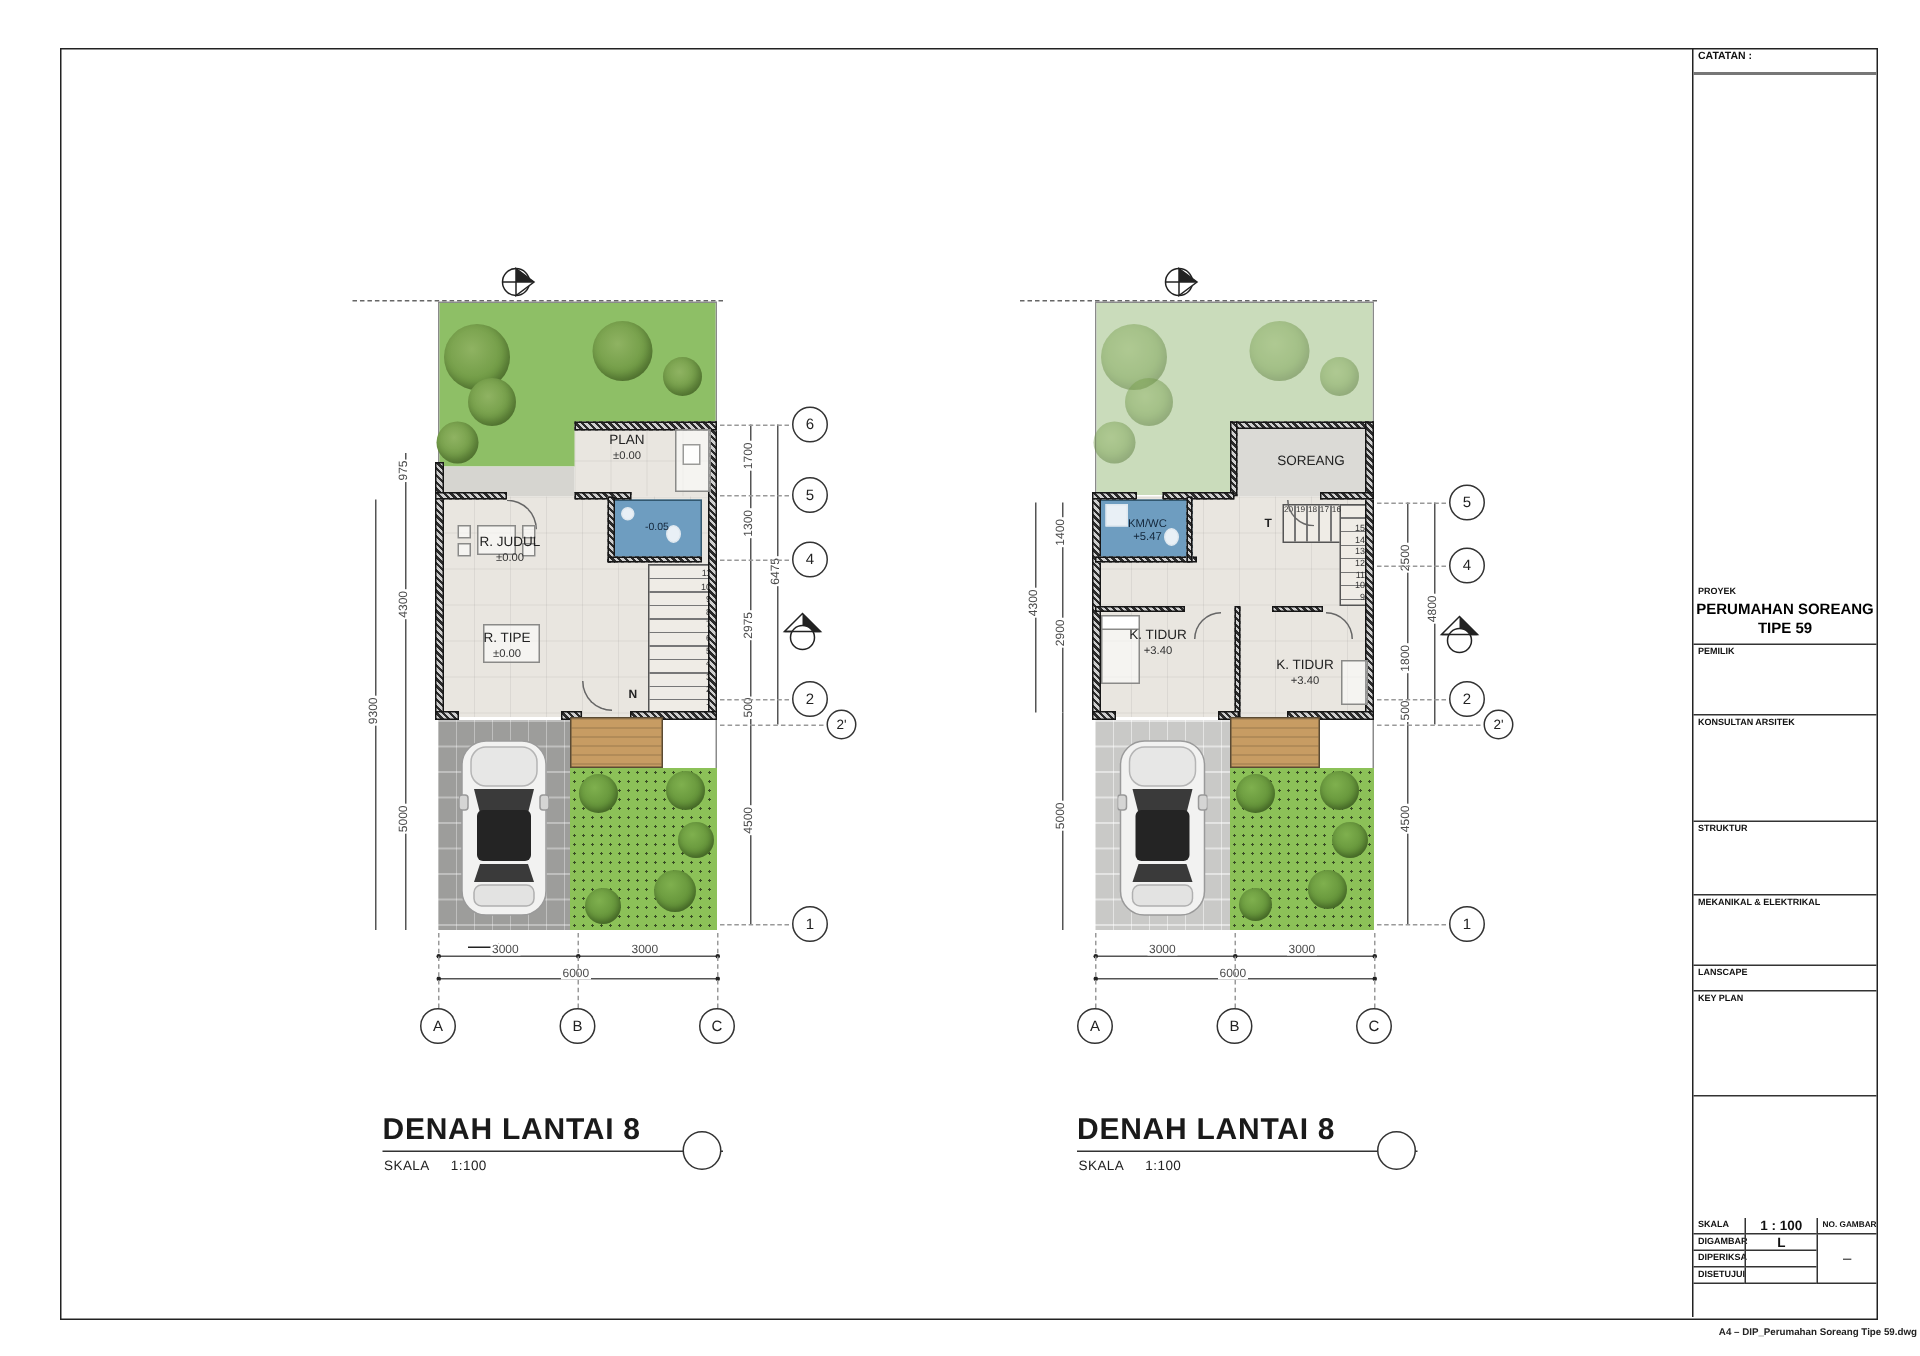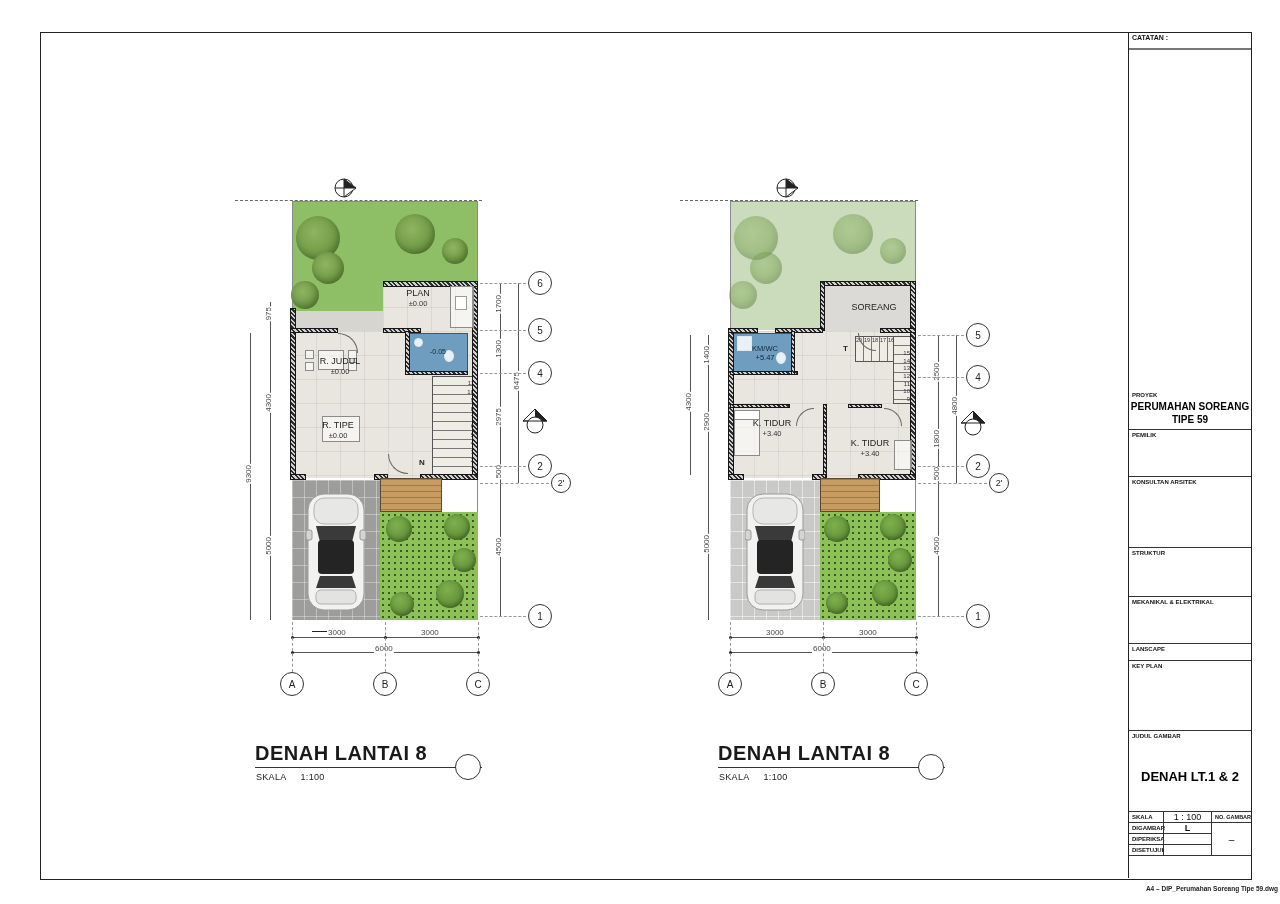--- a/index.html
+++ b/index.html
@@ -401,29 +401,25 @@
     </div>
     <div class="tb-sec" style="top:565px;height:47px;">
       <div class="tb-label">MEKANIKAL &amp; ELEKTRIKAL</div>
     </div>
     <div class="tb-sec" style="top:612px;height:17px;">
       <div class="tb-label">LANSCAPE</div>
     </div>
     <div class="tb-sec" style="top:629px;height:70px;">
       <div class="tb-label">KEY PLAN</div>
     </div>
-    <div class="tb-sec" style="top:699px;height:81px;">
-      <div class="tb-label">JUDUL GAMBAR</div>
-      <div class="tb-big" style="top:38px;font-size:13px;">DENAH LT.1 &amp; 2</div>
-    </div>
 
     <div class="tb-cell" style="left:0;top:780px;width:34px;height:11px;border-left:none;">
         <span class="tb-label" style="top:2px;">SKALA</span>
       </div>
-    <div class="tb-cell" style="left:34px;top:780px;width:48px;height:11px;text-align:center;font-size:9px;font-weight:normal;line-height:11px;">1 : 100</div>
+    <div class="tb-cell" style="left:34px;top:780px;width:48px;height:11px;text-align:center;font-size:9px;font-weight:bold;line-height:11px;">1 : 100</div>
     <div class="tb-cell" style="left:82px;top:780px;width:40px;height:11px;">
         <span class="tb-label" style="top:2px;font-size:5.5px;">NO. GAMBAR</span>
       </div>
     <div class="tb-cell" style="left:0;top:791px;width:34px;height:11px;border-left:none;">
         <span class="tb-label" style="top:2px;">DIGAMBAR</span>
       </div>
     <div class="tb-cell" style="left:34px;top:791px;width:48px;height:11px;text-align:center;font-size:9px;font-weight:bold;line-height:11px;">L</div>
     <div class="tb-cell" style="left:0;top:802px;width:34px;height:11px;border-left:none;">
         <span class="tb-label" style="top:2px;">DIPERIKSA</span>
       </div>

